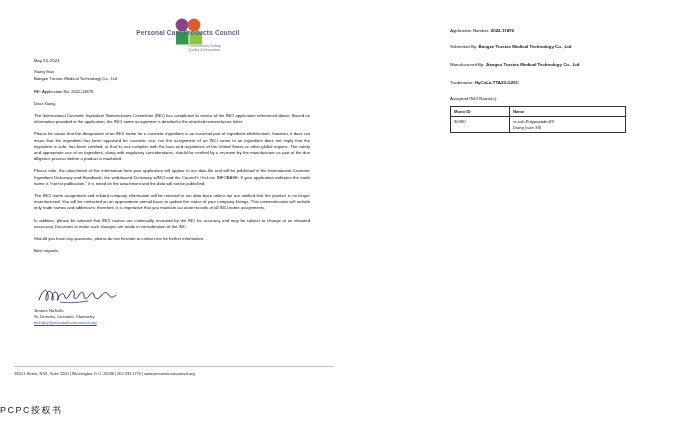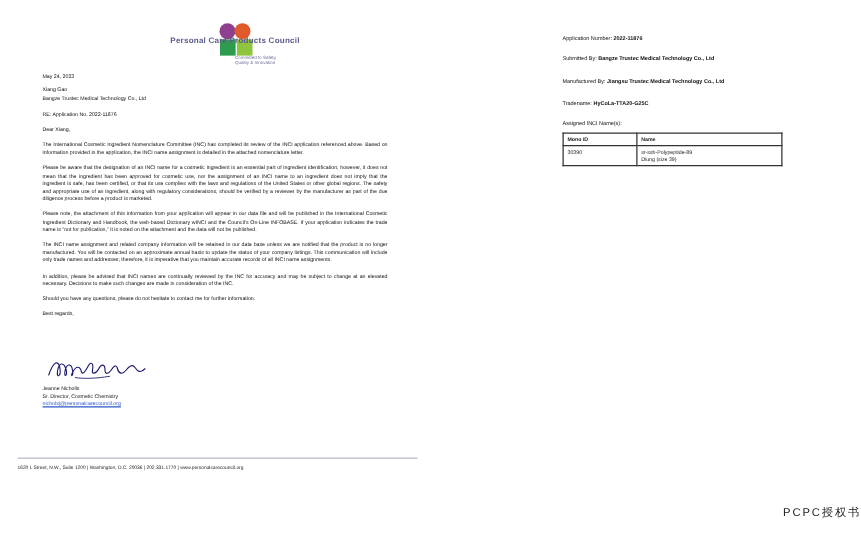--- a/index.html
+++ b/index.html
@@ -156,21 +156,21 @@
   table.inci th {
     font-weight: bold;
   }
   .col-id { width: 52px; }
 
   .caption {
     position: absolute;
     left: 0;
     top: 404px;
     width: 689px;
-    text-align: right;
+    text-align: left;
     font-size: 9px;
     letter-spacing: 1.5px;
     color: #222;
   }
 </style>
 </head>
 <body>
 
 <div class="page">
 

